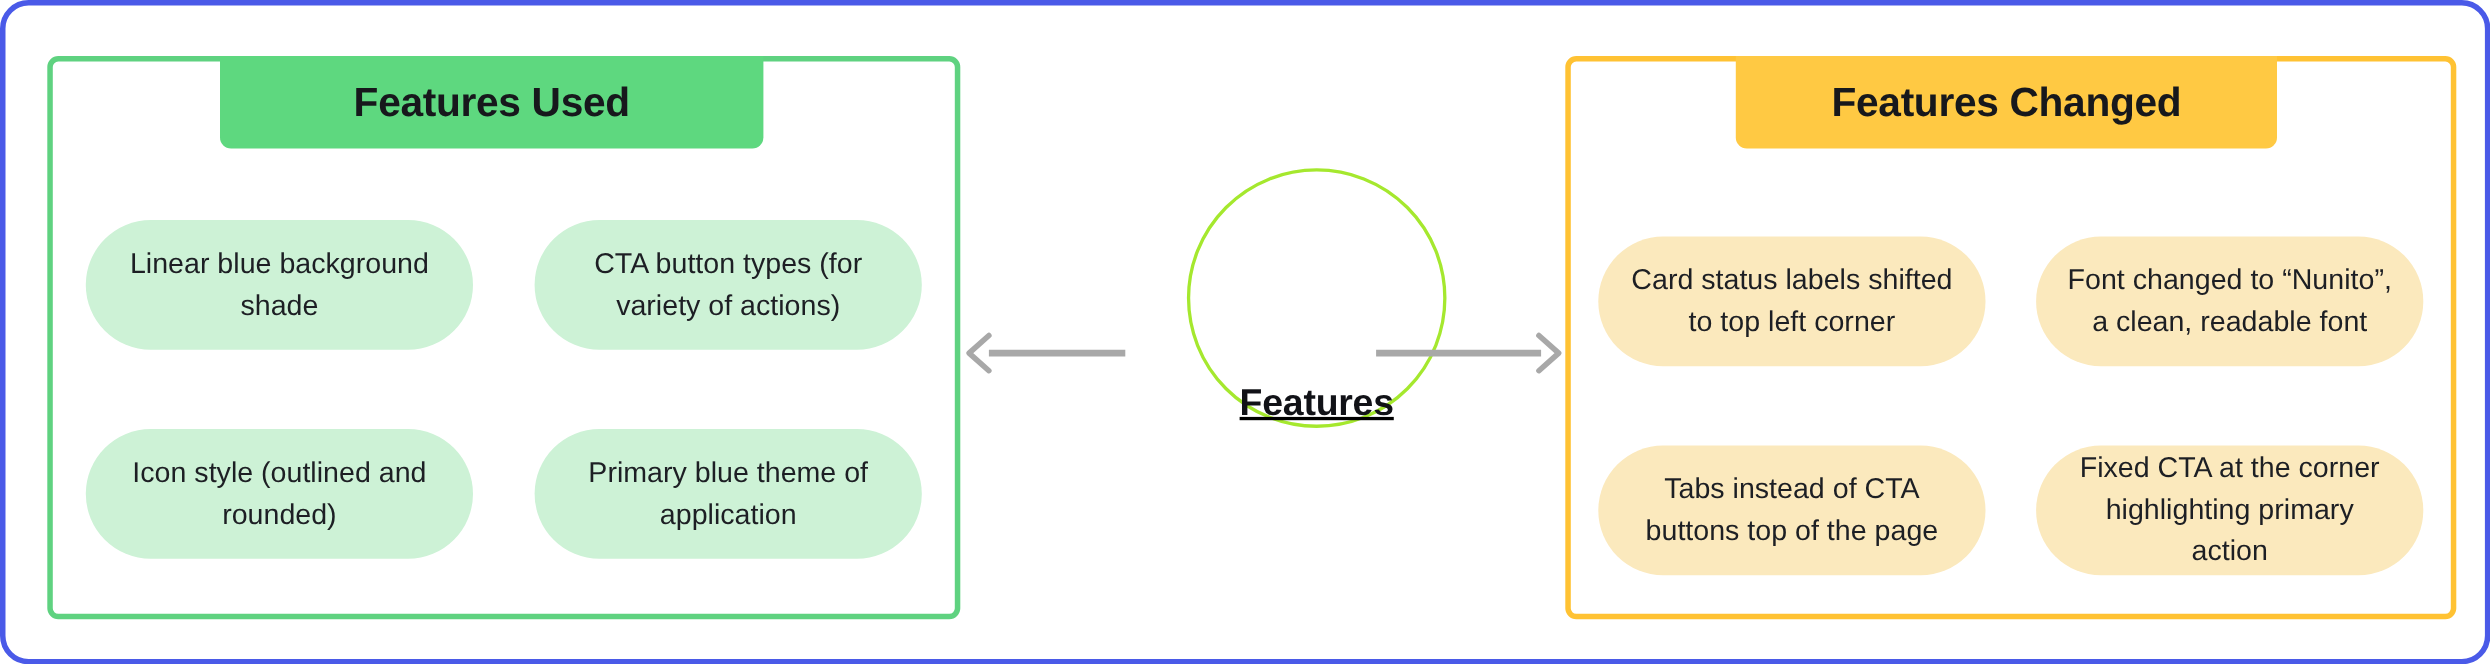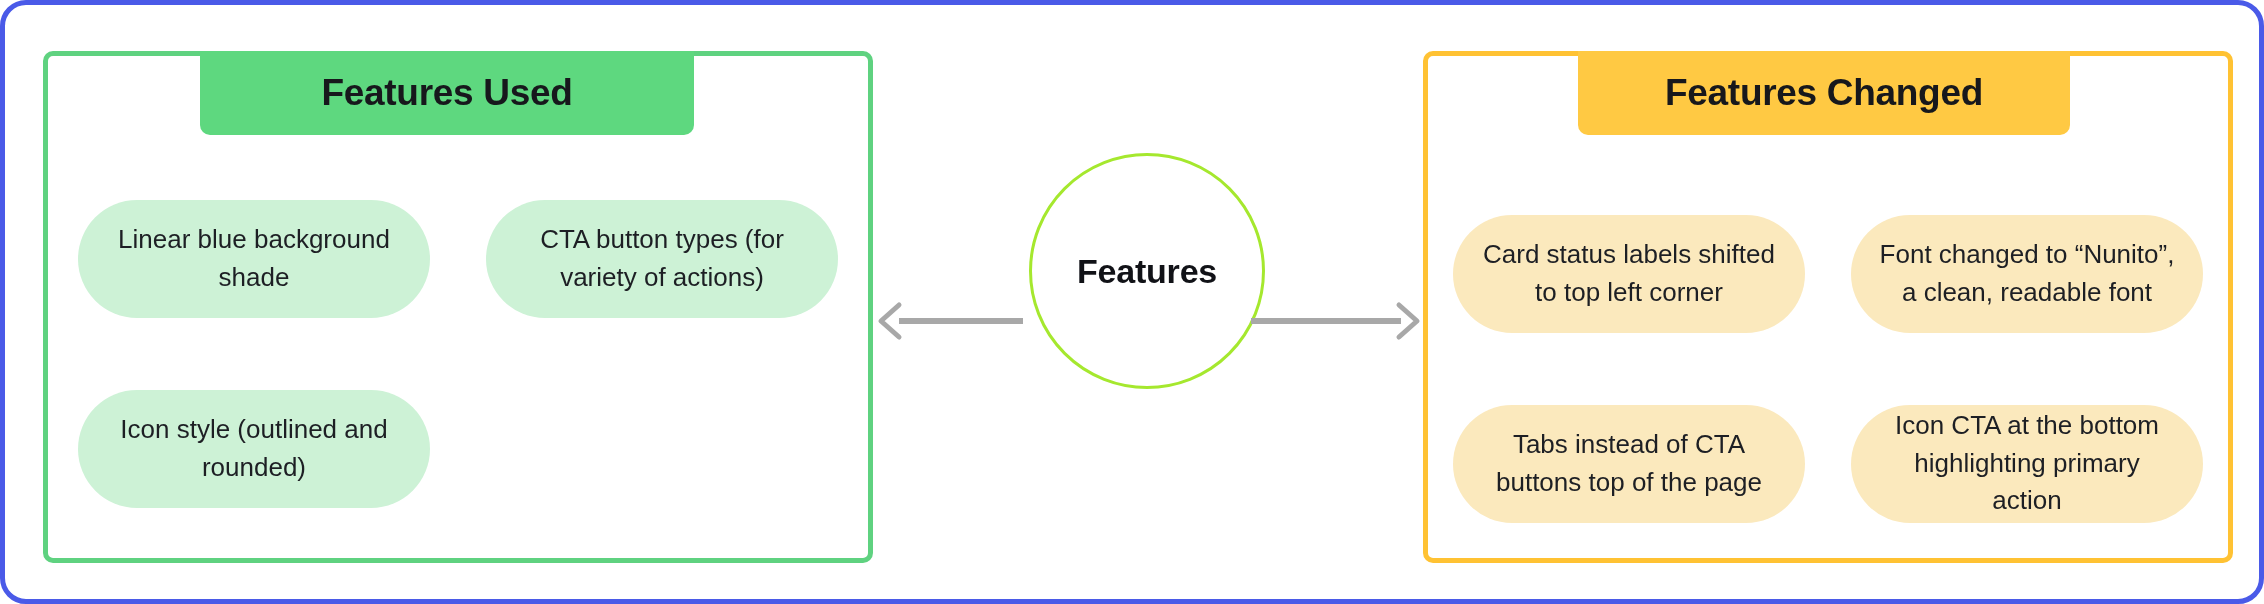--- a/index.html
+++ b/index.html
@@ -102,31 +102,32 @@
     line-height: 1.45;
     color: #1d1f24;
     padding: 0 26px;
   }
   .pill-green { background: #cdf2d6; }
   .pill-amber { background: #fbe9bd; margin-top: 29px; }
 
   
   .hub {
     position: absolute;
-    left: 1024px;
+    left: 1074px;
     top: 148px;
     width: 236px;
     height: 236px;
     border-radius: 50%;
     box-sizing: border-box;
     border: 3px solid #a5e82e;
     background: #ffffff;
     display: flex;
-    align-items: center;
+    align-items: flex-end;
     justify-content: center;
+    text-decoration: underline;
   }
   .hub-label {
     font-size: 34px;
     font-weight: bold;
     color: #111217;
     letter-spacing: -0.2px;
   }
 
   
   .connector {
@@ -142,20 +143,21 @@
 <body>
 
 <div class="canvas">
 
   <div class="panel panel-left">
     <div class="panel-header">Features Used</div>
     <div class="pill-grid">
       <div class="pill pill-green">Linear blue background shade</div>
       <div class="pill pill-green">CTA button types (for variety of actions)</div>
       <div class="pill pill-green">Icon style (outlined and rounded)</div>
+      <div class="pill pill-green">Primary blue theme of application</div>
     </div>
   </div>
 
   <div class="connector connector-left">
     <svg width="150" height="44" viewBox="0 0 150 44" aria-hidden="true">
       <line x1="26" y1="22" x2="150" y2="22" stroke="#a8a8a8" stroke-width="6"></line>
       <polyline points="26,6 8,22 26,38" fill="none" stroke="#a8a8a8" stroke-width="5" stroke-linecap="round" stroke-linejoin="round"></polyline>
     </svg>
   </div>
 
@@ -169,17 +171,17 @@
       <polyline points="148,6 166,22 148,38" fill="none" stroke="#a8a8a8" stroke-width="5" stroke-linecap="round" stroke-linejoin="round"></polyline>
     </svg>
   </div>
 
   <div class="panel panel-right">
     <div class="panel-header">Features Changed</div>
     <div class="pill-grid">
       <div class="pill pill-amber">Card status labels shifted to top left corner</div>
       <div class="pill pill-amber">Font changed to “Nunito”, a clean, readable font</div>
       <div class="pill pill-amber">Tabs instead of CTA buttons top of the page</div>
-      <div class="pill pill-amber">Icon CTA at the bottom highlighting primary action</div>
+      <div class="pill pill-amber">Fixed CTA at the corner highlighting primary action</div>
     </div>
   </div>
 
 </div>
 
 </body></html>

